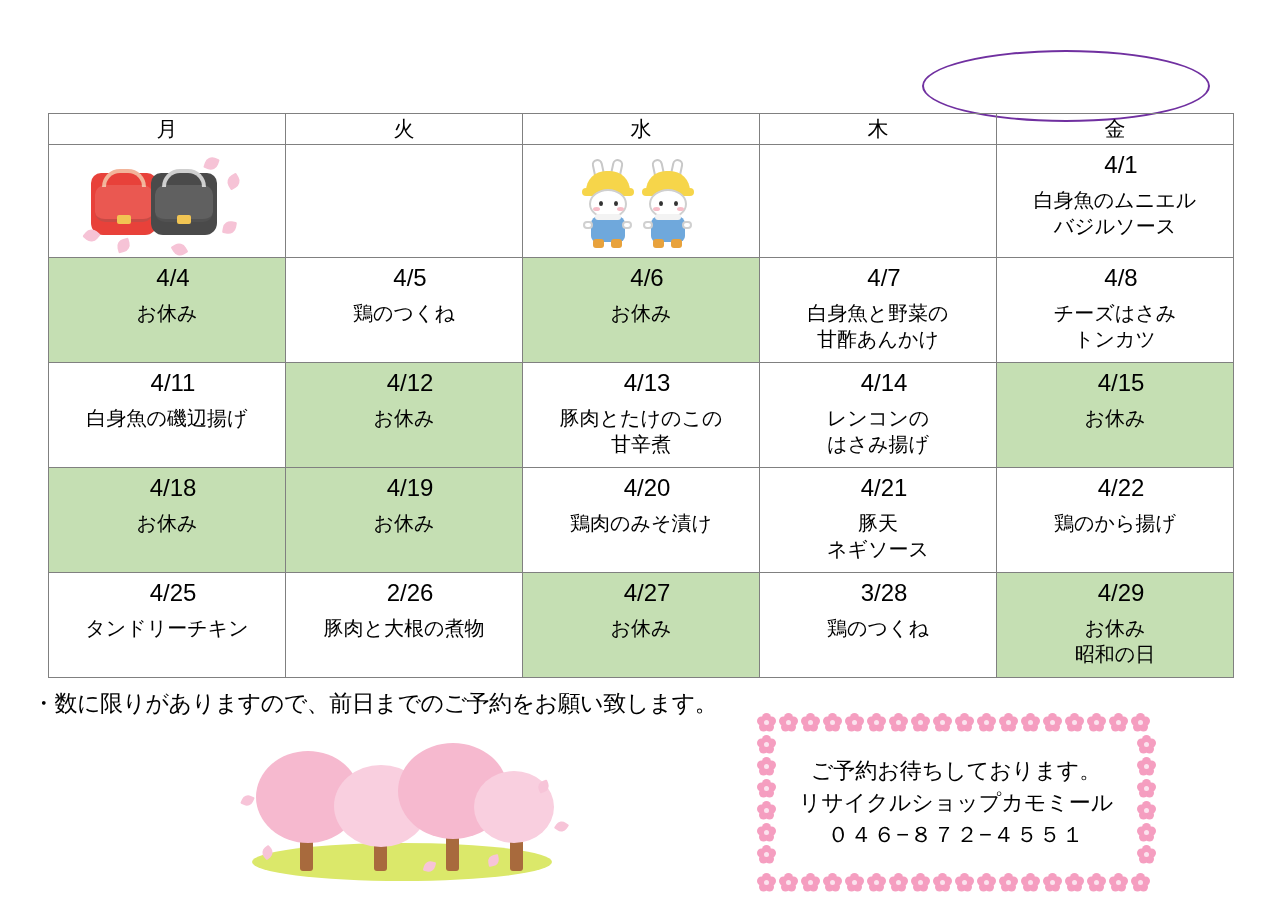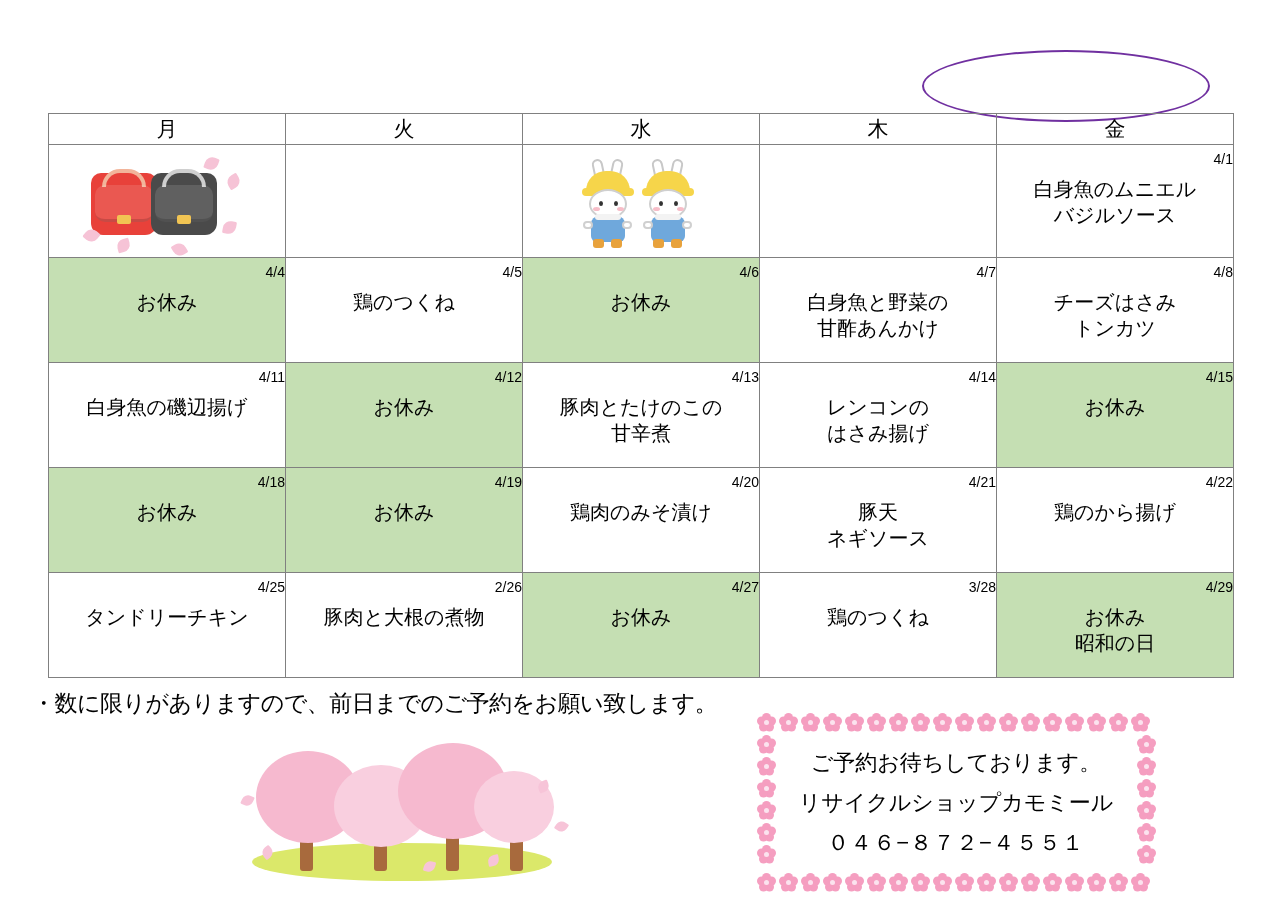--- a/index.html
+++ b/index.html
@@ -88,22 +88,22 @@
   }
   td.daycell {
     height: 104px;
     position: relative;
   }
   td.illus {
     height: 112px;
     position: relative;
   }
   .date {
-    font-size: 14px;
-    text-align: right;
+    font-size: 24px;
+    text-align: center;
     padding: 7px 0 0 12px;
     line-height: 1.1;
   }
   .menu {
     font-size: 20px;
     line-height: 1.28;
     padding-top: 10px;
     text-align: center;
     white-space: pre-line;
   }
@@ -290,21 +290,20 @@
     background: #ffffff;
     padding: 22px 0 0 0;
   }
   .contact-inner {
     position: absolute;
     left: 26px; right: 26px; top: 24px; bottom: 22px;
     display: flex;
     flex-direction: column;
     align-items: center;
     justify-content: center;
-    gap: 8px;
   }
   .contact-line {
     font-size: 22px;
     line-height: 1.45;
     white-space: nowrap;
     text-align: center;
   }
   .contact-line.phone { letter-spacing: 1px; }
   .flower {
     position: absolute;

